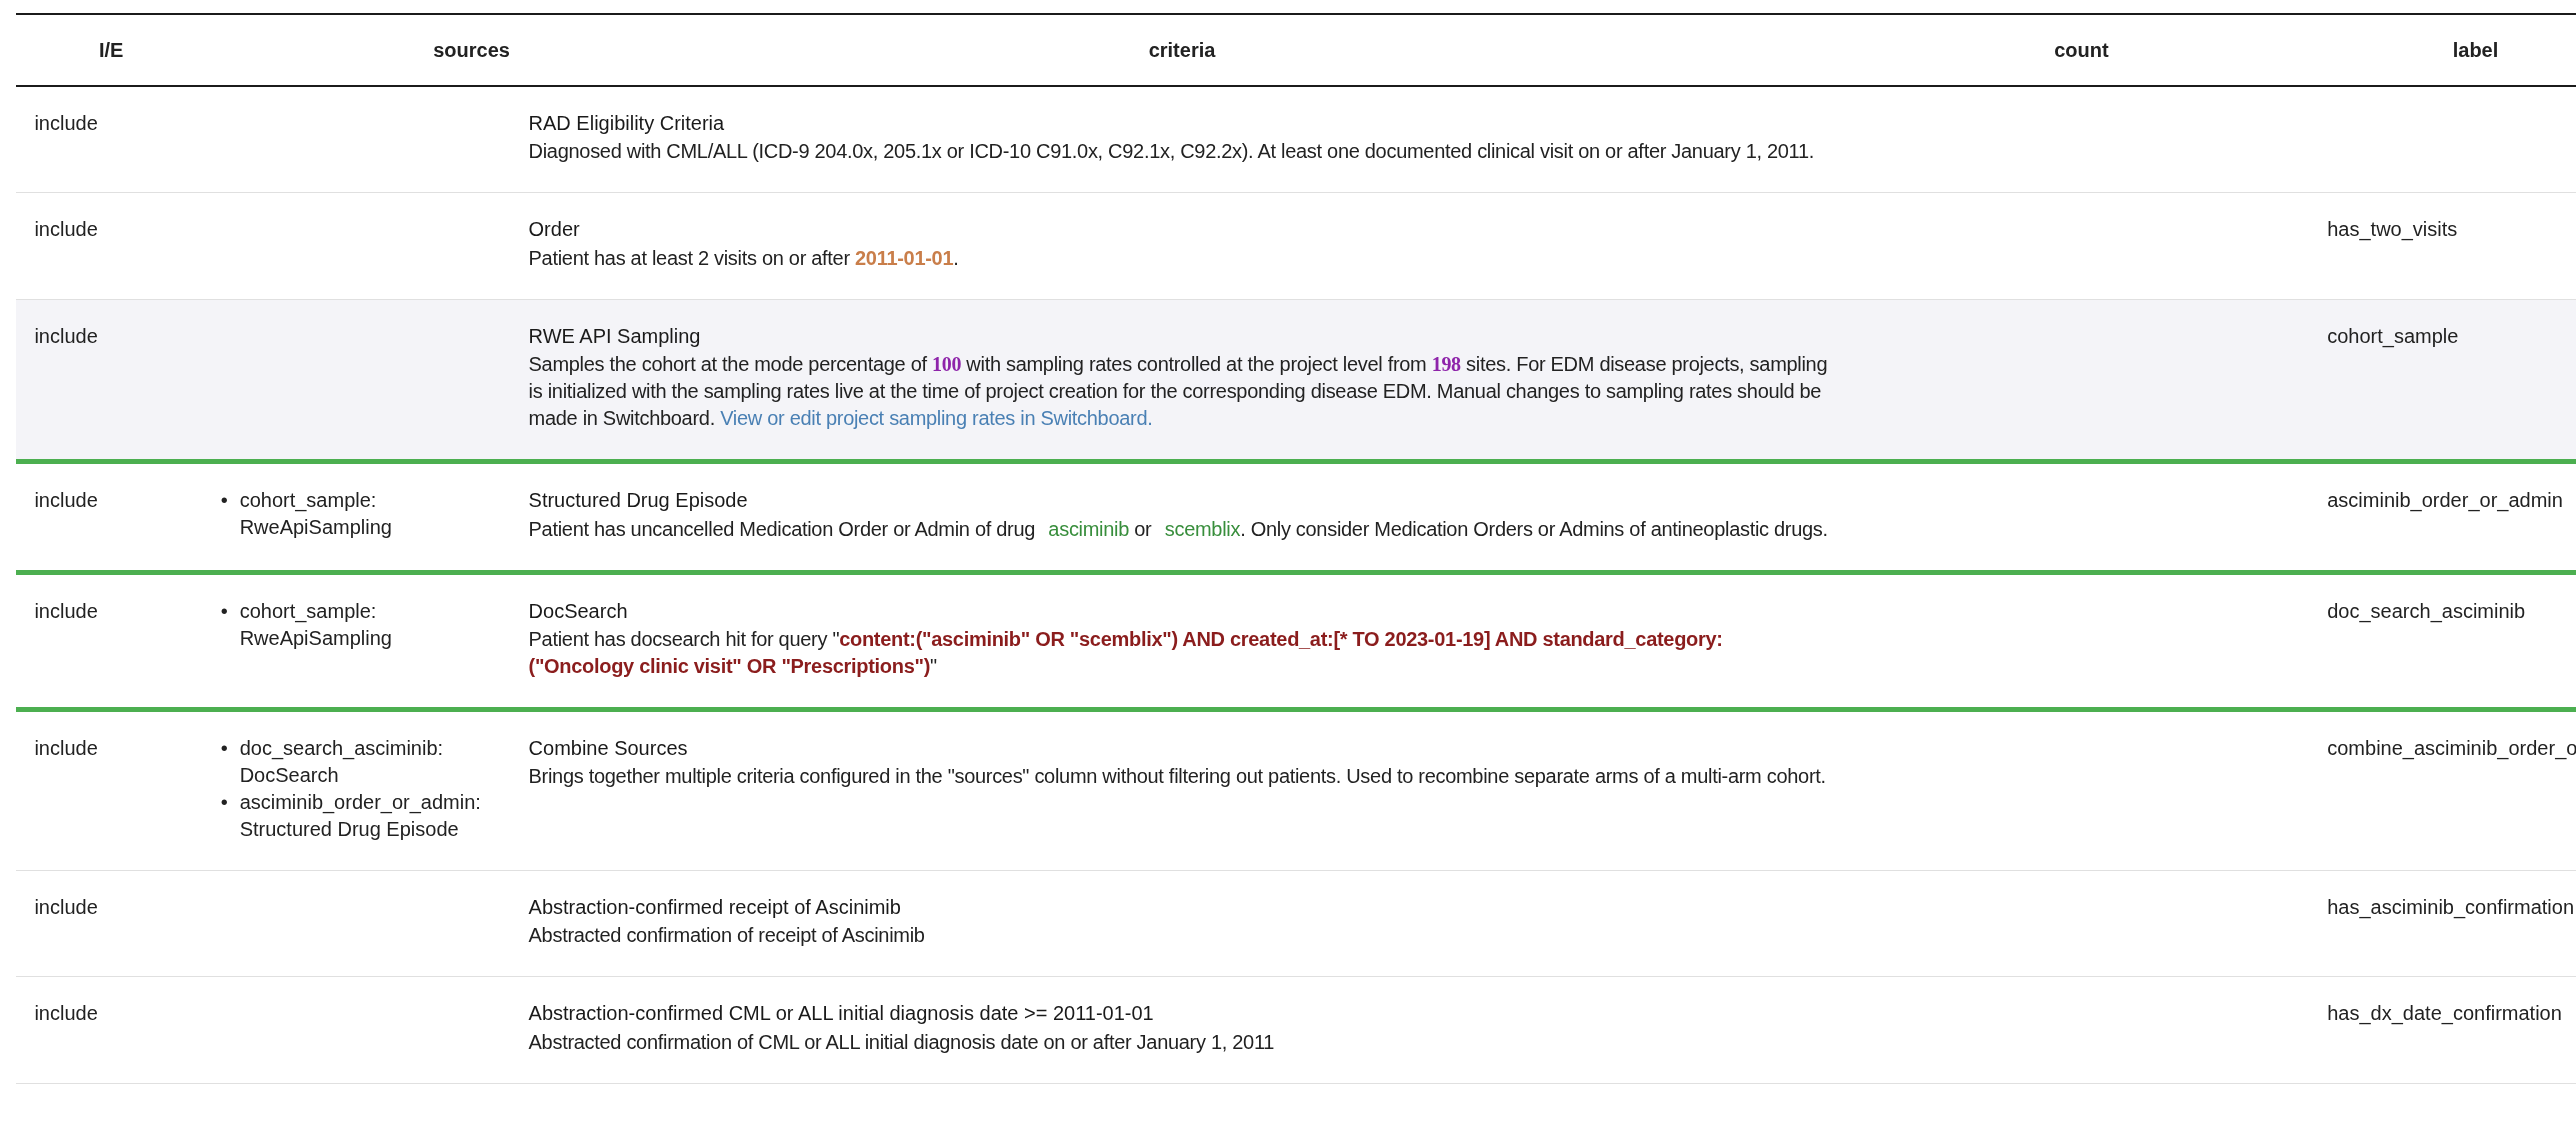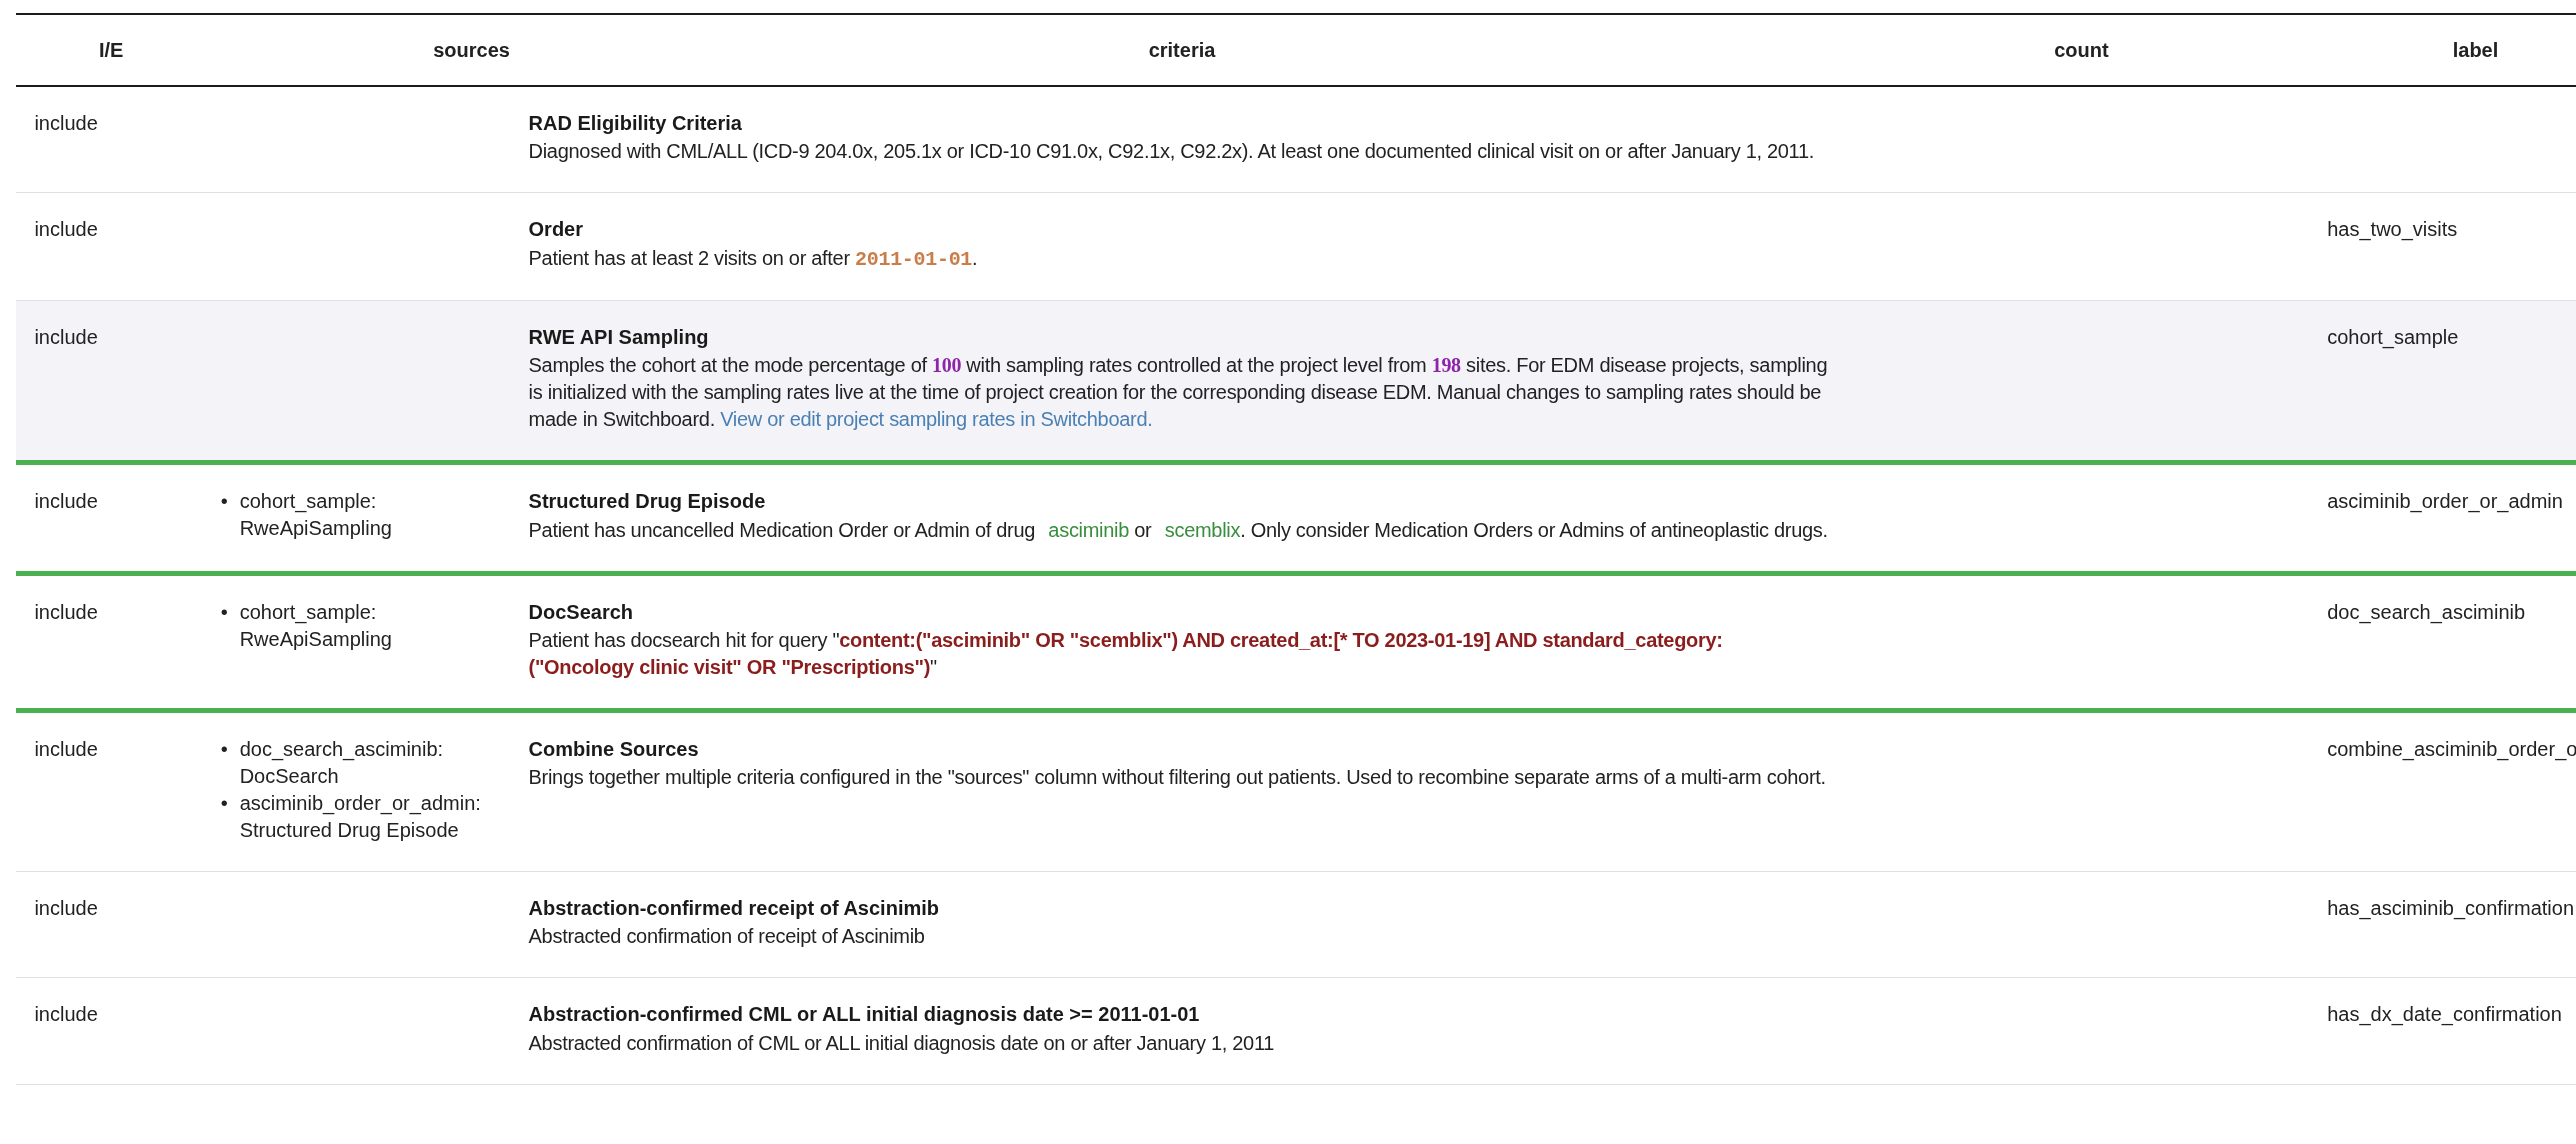--- a/index.html
+++ b/index.html
@@ -53,24 +53,24 @@
   tr.sep-gray{border-bottom:1.4px solid var(--row-separator);}
   tr.sep-green{border-bottom:5.7px solid var(--accent-green);}
   tr.row-highlight{background:var(--highlight-bg);}
 
   .ie-text{line-height:27px;}
 
   ul.sources-list{margin:0;padding:0 4.3px 0 7.2px;list-style:none;line-height:27px;}
   ul.sources-list li{position:relative;padding-left:26px;}
   ul.sources-list li::before{content:"\2022";position:absolute;left:7.2px;}
 
-  .crit-title{font-weight:700;line-height:27px;color:#1a1a1a;}
+  .crit-title{font-weight:400;line-height:27px;color:#1a1a1a;}
   .crit-body{line-height:27px;margin-top:1.4px;letter-spacing:-0.3px;}
 
-  .seg-orange{color:var(--orange);font-weight:700;font-family:Liberation Mono, monospace;}
+  .seg-orange{color:var(--orange);font-weight:700;}
   .seg-purple{color:var(--purple);font-weight:700;font-family:Liberation Serif, serif;}
   .seg-green{color:var(--drug-green);font-weight:400;margin-left:8px;}
   .seg-red{color:var(--query-red);font-weight:700;}
   a.seg-link{color:var(--link-blue);text-decoration:none;cursor:pointer;}
 
   td.col-label{white-space:nowrap;overflow:visible;line-height:27px;}
   td.col-count{line-height:27px;}
 </style>
 </head>
 <body>

